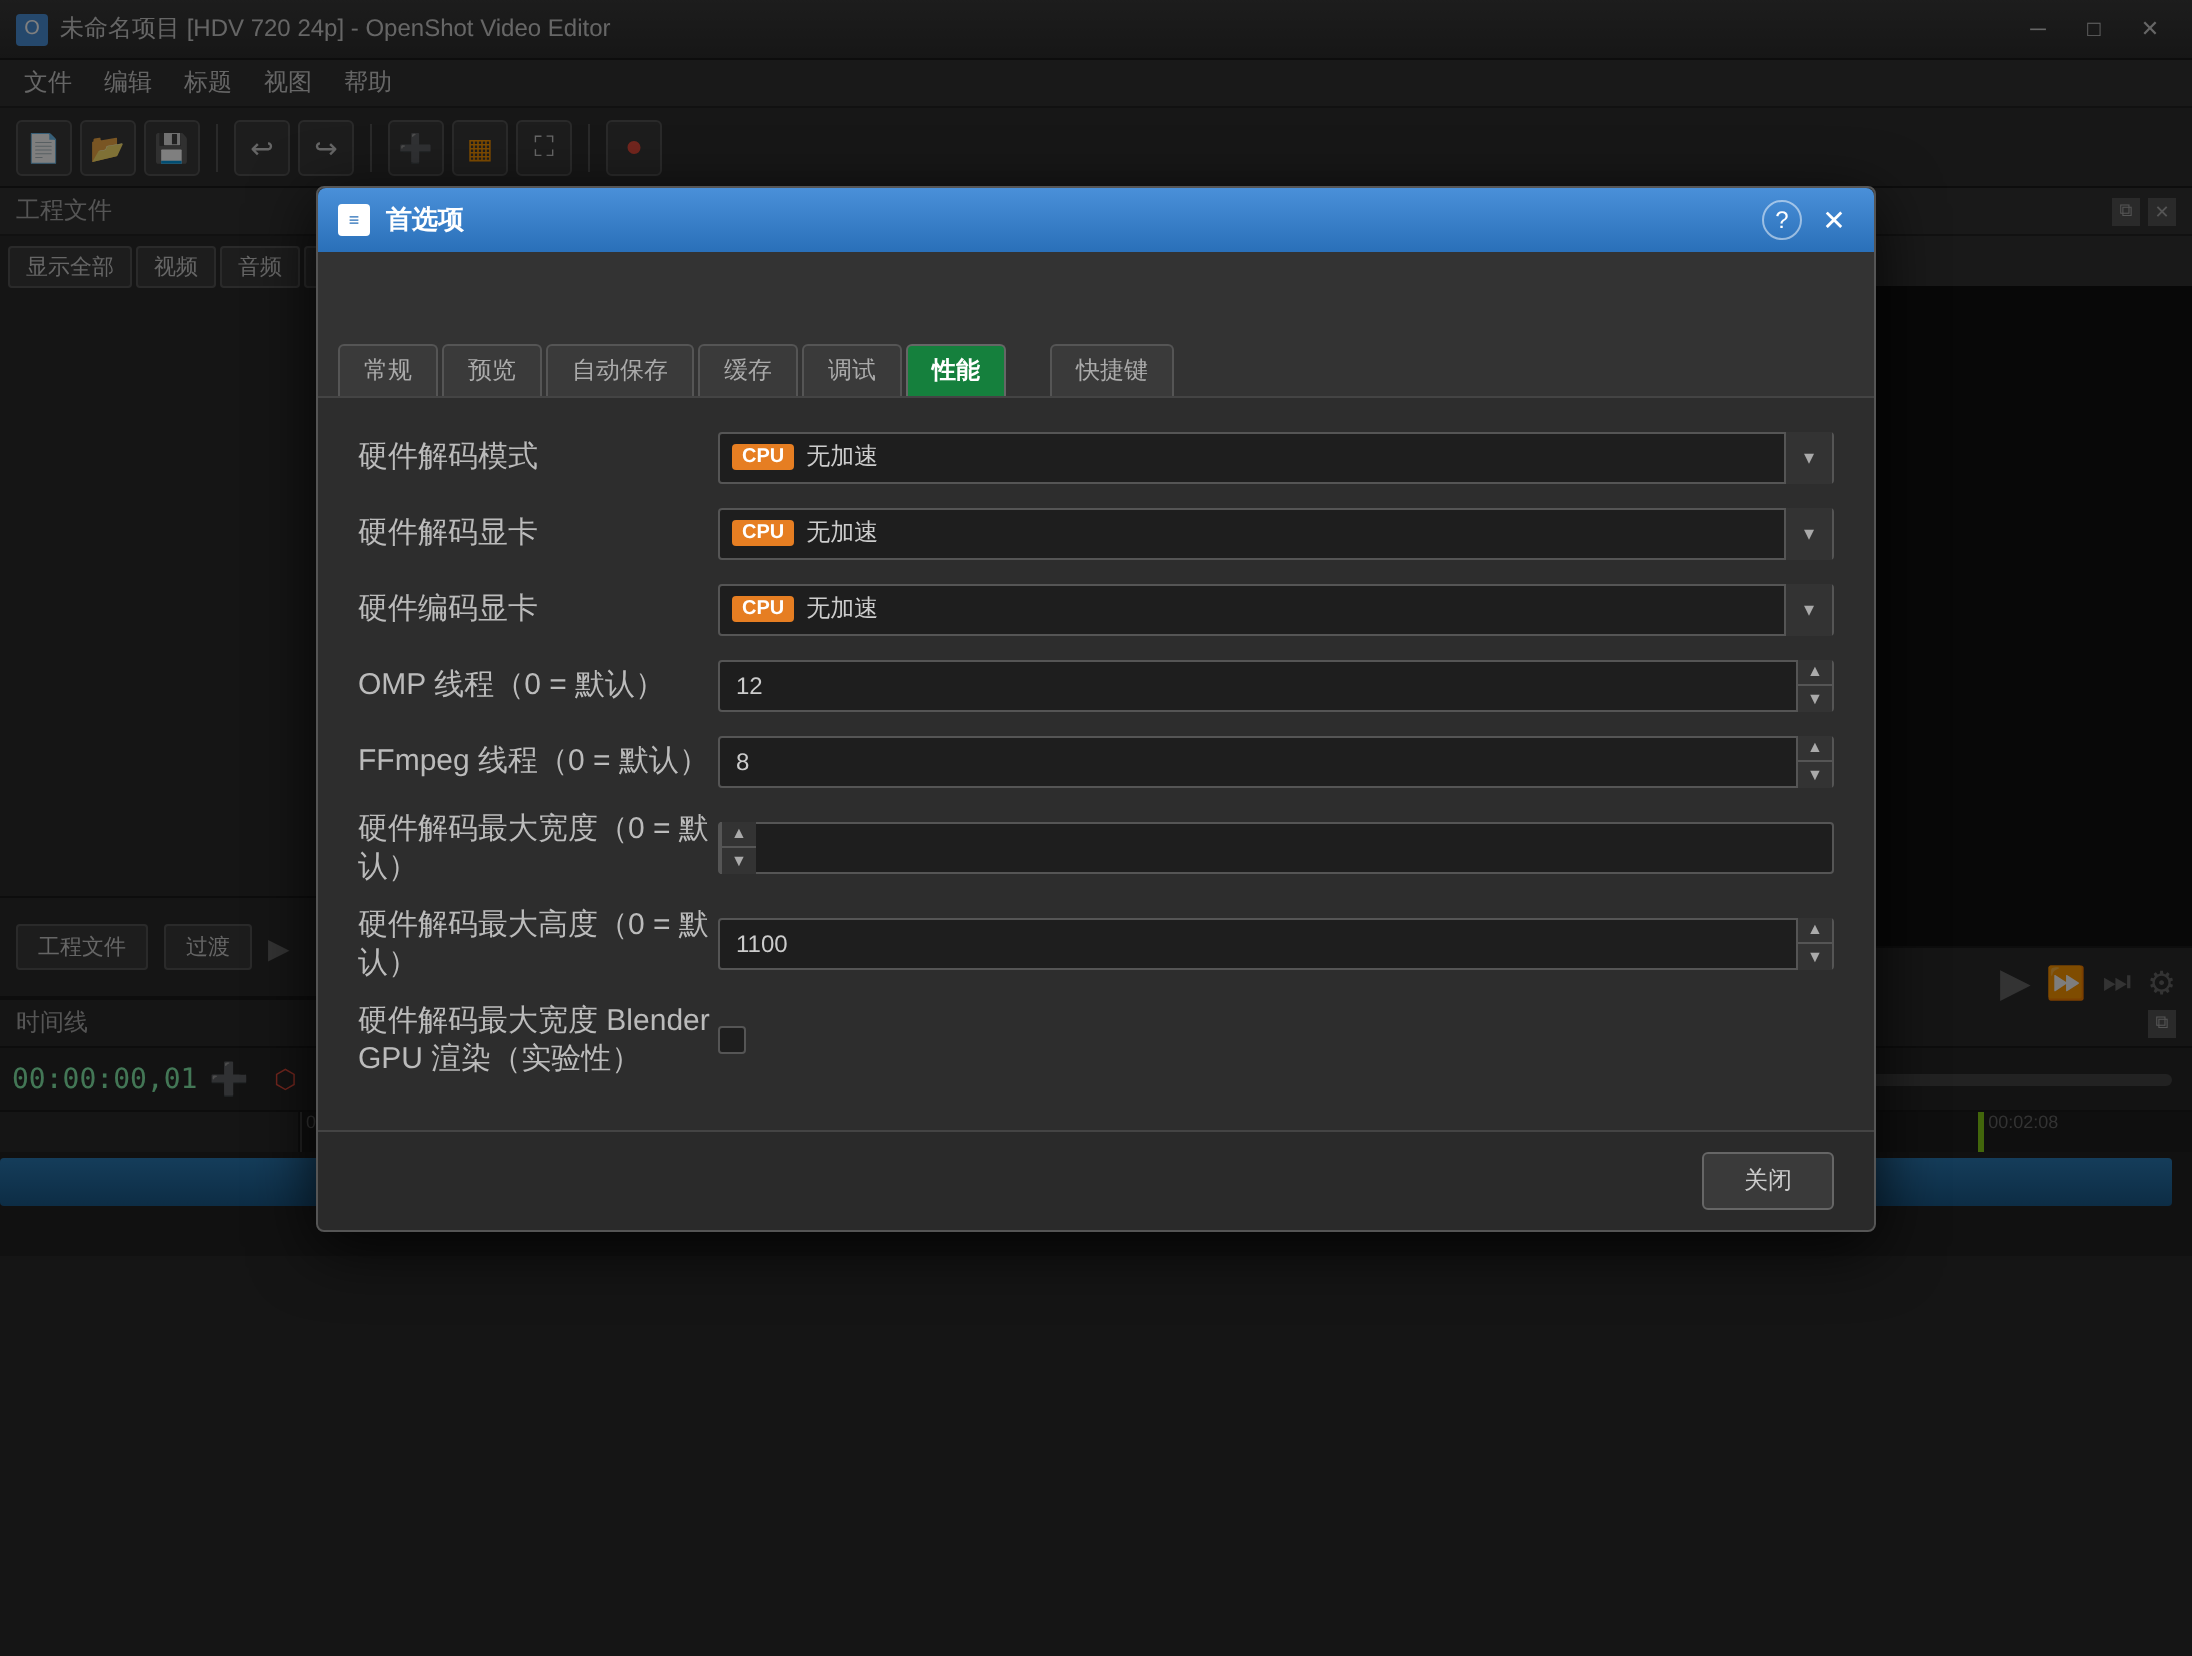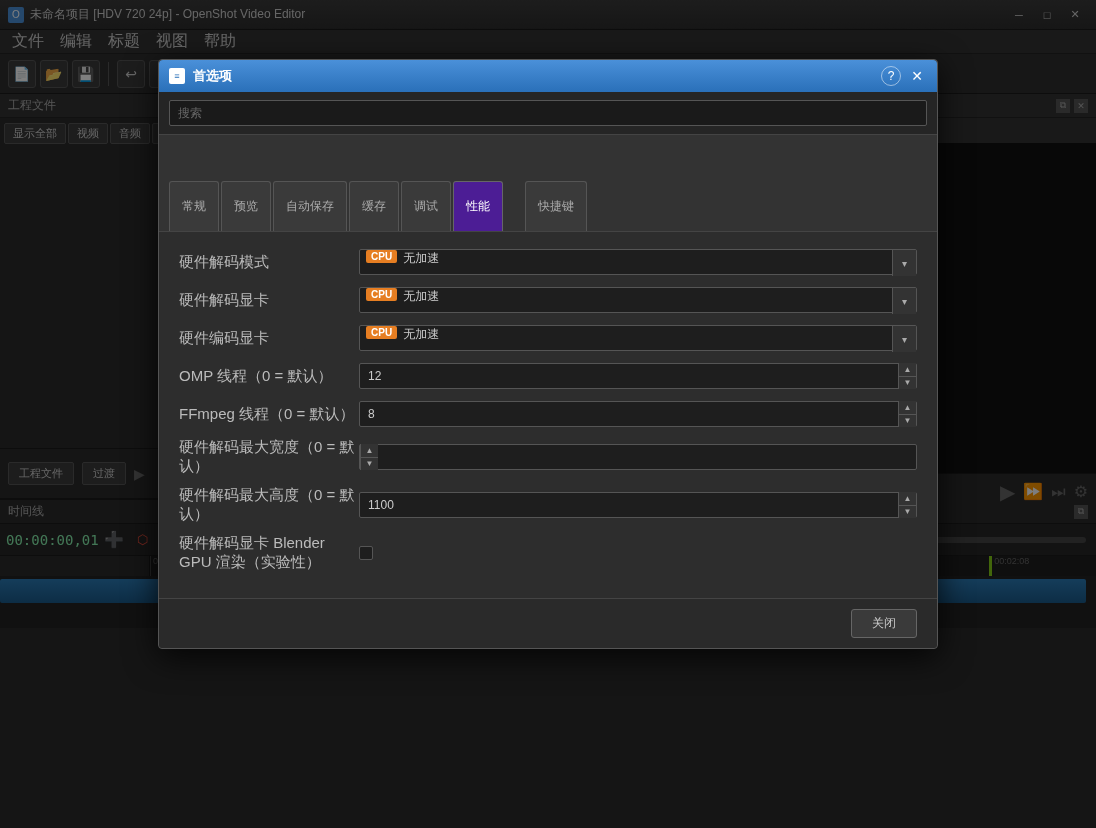--- a/index.html
+++ b/index.html
@@ -57,21 +57,21 @@
       background: #333;
       display: flex;
       align-items: center;
       padding: 0 4px;
       border-bottom: 1px solid #222;
     }
     .menu-item {
       padding: 2px 8px;
       cursor: pointer;
       color: #ccc;
-      font-size: 16px;
+      font-size: 12px;
     }
 
     
     .toolbar {
       height: 40px;
       background: #2e2e2e;
       display: flex;
       align-items: center;
       padding: 0 8px;
       gap: 4px;
@@ -354,36 +354,37 @@
 
     .dialog-tabs {
       display: flex;
       background: #333;
       padding: 6px 10px 0;
       gap: 2px;
       border-bottom: 1px solid #444;
       overflow: hidden;
     }
     .dialog-tab {
-      padding: 16px 12px;
+      padding: 4px 12px;
       background: #3a3a3a;
       border: 1px solid #555;
       border-bottom: none;
       border-radius: 3px 3px 0 0;
       color: #aaa;
       cursor: pointer;
       font-size: 12px;
       margin-top: 40px;
     }
     .dialog-tab.active {
-      background: #4c1d95;
+      background: #15803d;
       color: #fff;
       border-color: #666;
       border-bottom: 1px solid #2d2d2d;
       margin-bottom: -1px;
+      font-weight: bold;
     }
 
     .dialog-body {
       padding: 16px 20px;
       background: #2d2d2d;
     }
 
     .form-row {
       display: flex;
       align-items: center;
@@ -392,21 +393,21 @@
     }
     .form-label {
       width: 180px;
       font-size: 15px;
       color: #bbb;
       flex-shrink: 0;
     }
     .form-control-select {
       flex: 1;
       display: flex;
-      align-items: flex-start;
+      align-items: center;
       height: 26px;
       background: #1e1e1e;
       border: 1px solid #555;
       border-radius: 2px;
       color: #ccc;
       padding: 0 0 0 6px;
       font-size: 12px;
       position: relative;
     }
     .cpu-badge {
@@ -628,23 +629,20 @@
 
     <div class="dialog-titlebar">
       <div class="dialog-title-icon">
         <span>≡</span>
       </div>
       <span class="dialog-title-text">首选项</span>
       <button class="dialog-help-btn">?</button>
       <button class="dialog-close-btn">✕</button>
     </div>
 
-    <div class="dialog-search">
-      <input type="text" placeholder="搜索" style="">
-    </div>
 
     <div class="dialog-tabs">
       <button class="dialog-tab">常规</button>
       <button class="dialog-tab">预览</button>
       <button class="dialog-tab">自动保存</button>
       <button class="dialog-tab">缓存</button>
       <button class="dialog-tab">调试</button>
       <button class="dialog-tab active">性能</button>
       <button class="dialog-tab" style="margin-left:20px;">快捷键</button>
     </div>
@@ -715,21 +713,21 @@
         <div class="spinbox">
           <input class="spinbox-input" type="text" value="1100" style="">
           <div class="spinbox-btns">
             <button class="spinbox-up">▲</button>
             <button class="spinbox-down">▼</button>
           </div>
         </div>
       </div>
 
       <div class="checkbox-row">
-        <span class="form-label">硬件解码显卡 Blender GPU 渲染（实验性）</span>
+        <span class="form-label">硬件解码最大宽度 Blender GPU 渲染（实验性）</span>
         <div class="checkbox"></div>
       </div>
 
     </div>
 
     <div class="dialog-footer">
       <button class="dialog-close-action">关闭</button>
     </div>
   </div>
 </div>

